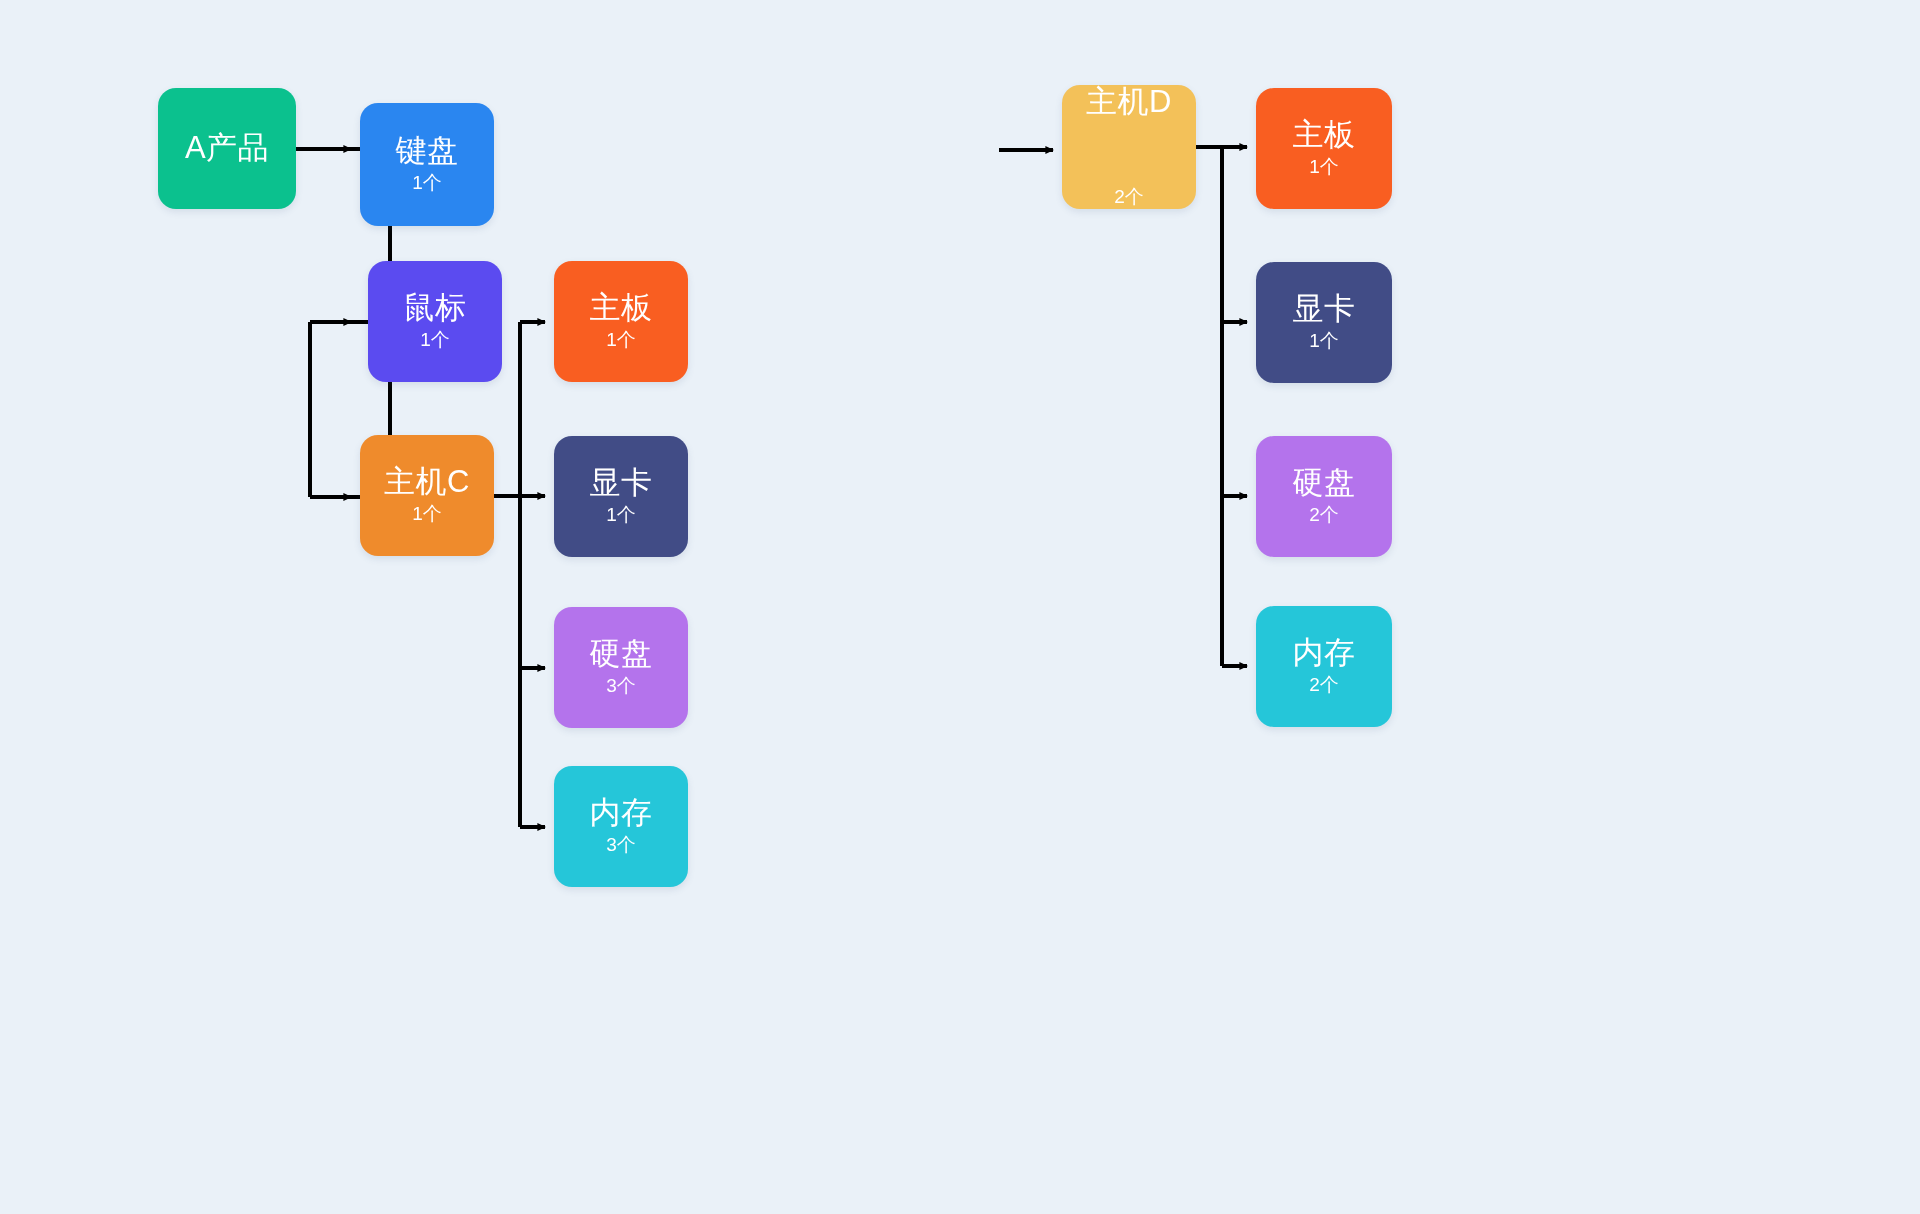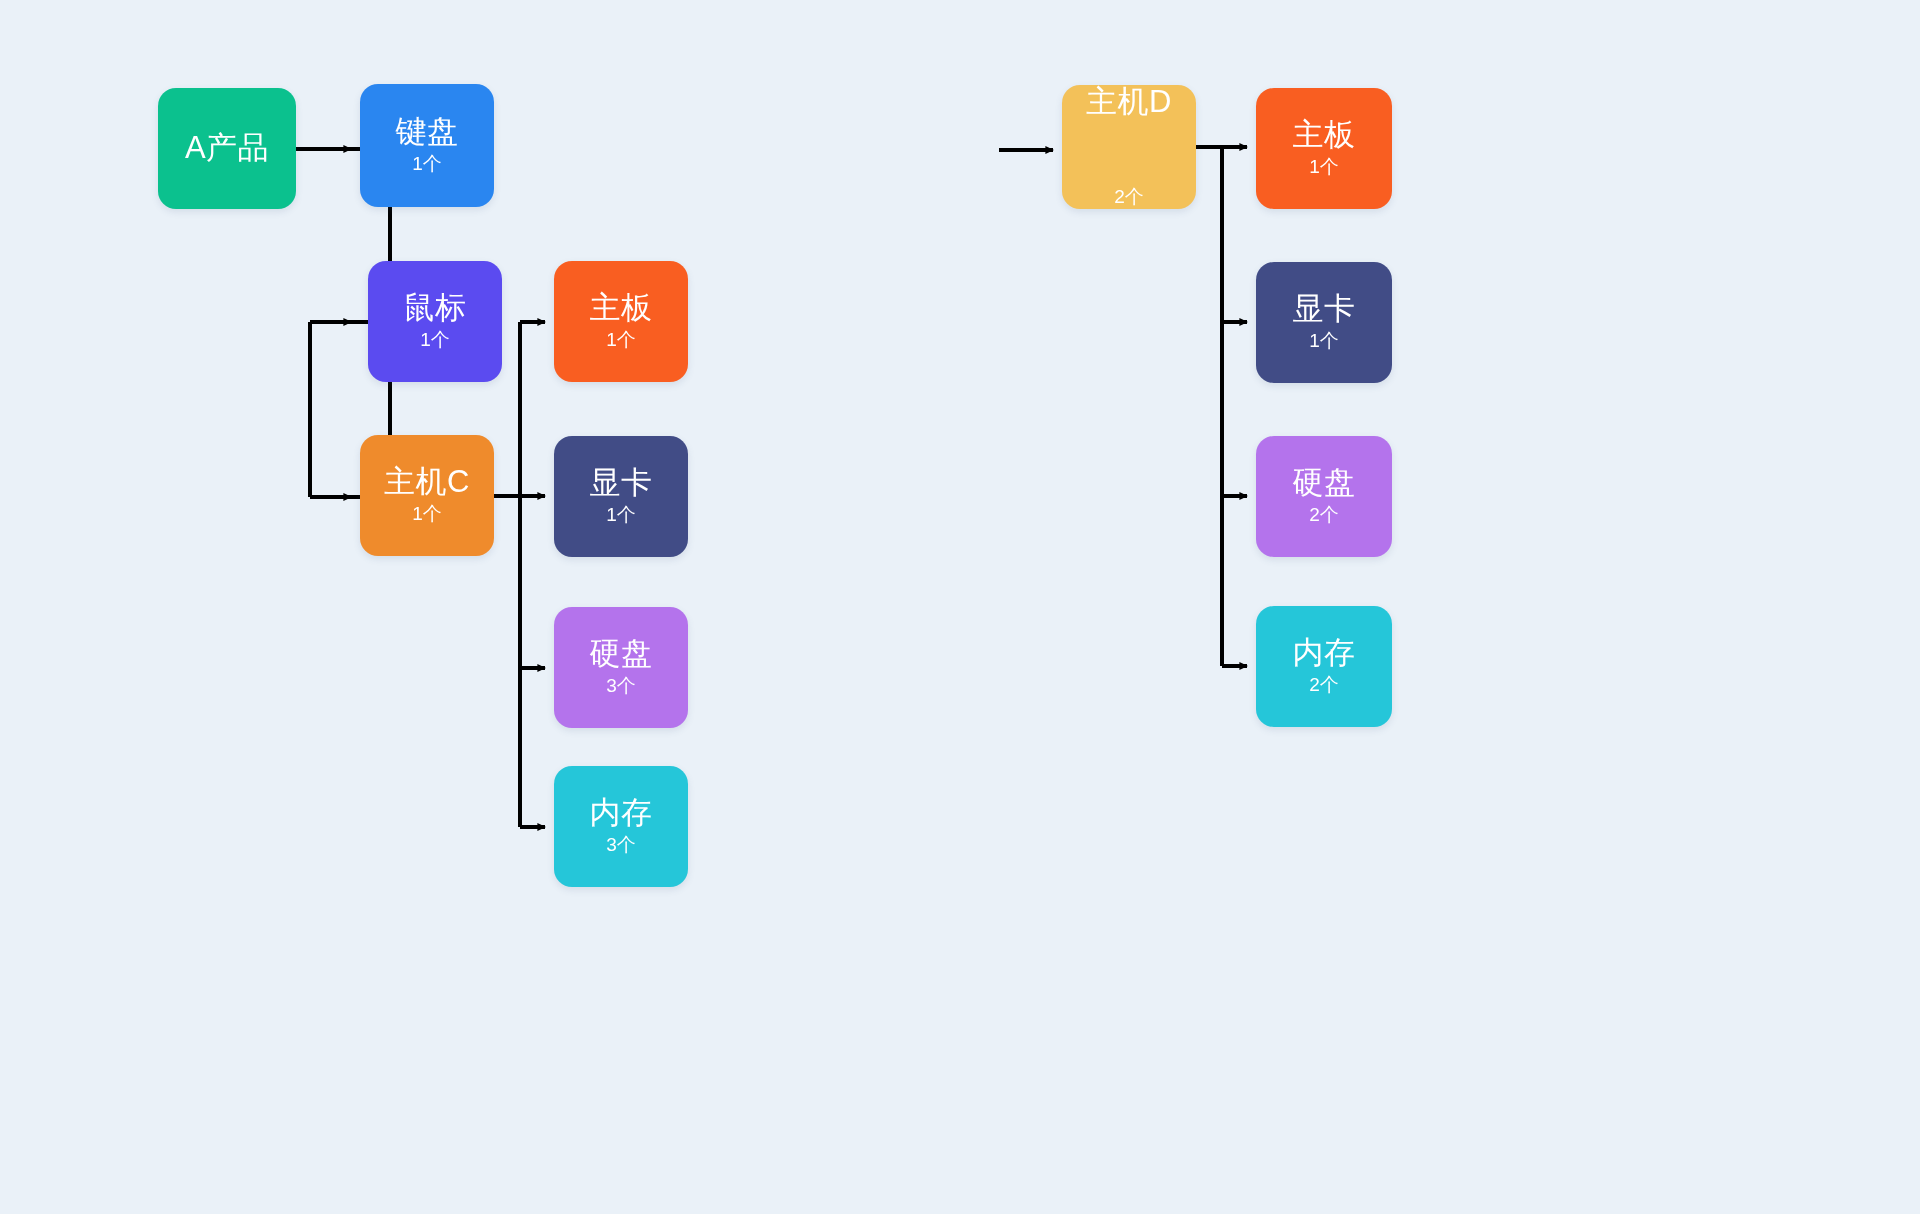--- a/index.html
+++ b/index.html
@@ -123,21 +123,21 @@
     </g>
     <g>
       <path d="M1222,666 L1247,666" fill="none" stroke="#000" stroke-width="4" marker-end="url(#arrow)"></path>
     </g>
   </svg>
 
   <div class="node single" id="n-a-product" style="left: 158px; top: 88px; width: 138px; height: 121px; background: rgb(11, 193, 142);">
     <span class="node-title">A产品</span>
   </div>
 
-  <div class="node" id="n-a-keyboard" style="left: 360px; top: 84px; width: 134px; height: 123px; background: rgb(42, 134, 240);">
+  <div class="node" id="n-a-keyboard" style="left: 360px; top: 103px; width: 134px; height: 123px; background: rgb(42, 134, 240);">
     <span class="node-title">键盘</span>
     <span class="node-qty">1个</span>
   </div>
 
   <div class="node" id="n-a-mouse" style="left: 368px; top: 261px; width: 134px; height: 121px; background: rgb(91, 75, 240);">
     <span class="node-title">鼠标</span>
     <span class="node-qty">1个</span>
   </div>
 
   <div class="node" id="n-a-host-c" style="left: 360px; top: 435px; width: 134px; height: 121px; background: rgb(239, 139, 44);">

